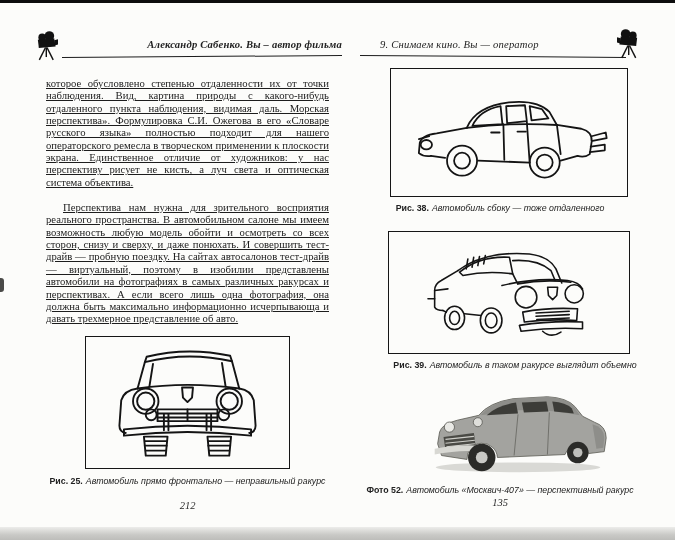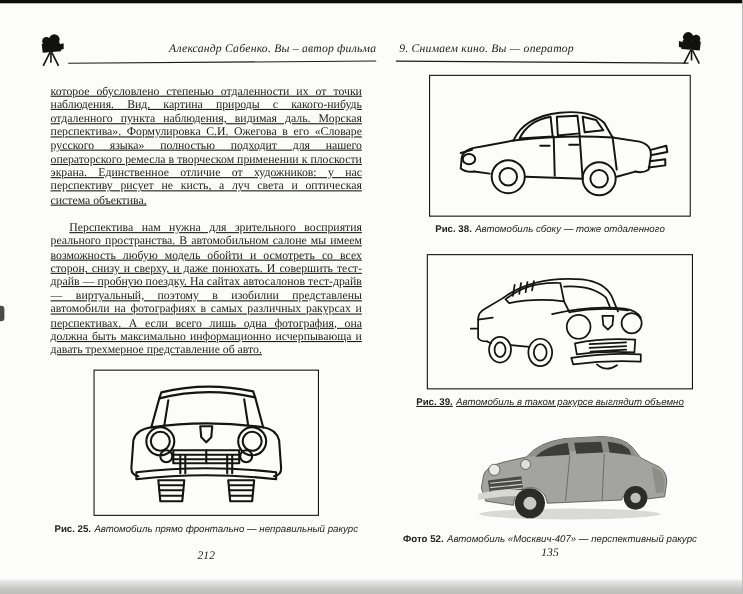--- a/index.html
+++ b/index.html
@@ -55,21 +55,21 @@
         <path d="M3,9 L20,7.5 L21.5,16 L4,17.5 Z"></path>
         <path d="M20,9.5 L24,8.5 L24,14 L20.5,15 Z"></path>
       </g>
       <g stroke="#111" stroke-width="1.5" fill="none">
         <path d="M11,17 L4.5,30"></path>
           <path d="M12.5,17 L19,30"></path>
           <path d="M11.8,17 L11.8,27"></path>
       </g>
     </svg>
 
-    <div class="hdr-text" style="left:70px; top:39px; width:272px; text-align:right;">Александр Сабенко. Вы – автор фильма</div>
+    <div class="hdr-text" style="left:70px; top:39px; width:272px; text-align:right;font-weight:bold;">Александр Сабенко. Вы – автор фильма</div>
     <div class="hdr-rule" style="left:62px; top:56px; width:280px; transform:rotate(-0.4deg);"></div>
 
     <div class="bodytext">
       <p>которое обусловлено степенью отдаленности их от точки наблюдения. Вид, картина природы с какого-нибудь отдаленного пункта наблюдения, видимая даль. Морская перспектива». Формулировка С.И. Ожегова в его «Словаре русского языка» полностью подходит для нашего операторского ремесла в творческом применении к плоскости экрана. Единственное отличие от художников: у нас перспективу рисует не кисть, а луч света и оптическая система объектива.</p>
       <p class="indent">Перспектива нам нужна для зрительного восприятия реального пространства. В автомобильном салоне мы имеем возможность любую модель обойти и осмотреть со всех сторон, снизу и сверху, и даже понюхать. И совершить тест-драйв — пробную поездку. На сайтах автосалонов тест-драйв — виртуальный, поэтому в изобилии представлены автомобили на фотографиях в самых различных ракурсах и перспективах. А если всего лишь одна фотография, она должна быть максимально информационно исчерпывающа и давать трехмерное представление об авто.</p>
     </div>
 
     <div class="fig-frame" style="left:85px; top:336px; width:203px; height:131px;">
       <svg width="185" height="118" viewBox="0 0 200 130">
         <g class="sk">
@@ -102,21 +102,21 @@
 
     <div class="caption" style="left:33px; top:476px; width:309px;">
       <span class="cap-label">Рис. 25.</span><span class="cap-text">Автомобиль прямо фронтально — неправильный ракурс</span>
     </div>
 
     <div class="pagenum" style="left:33px; top:500px; width:309px;">212</div>
   </div>
 
   <div>
 
-    <div class="hdr-text" style="left:363px; top:39px; width:270px; text-align:left;">9. Снимаем кино. Вы — оператор</div>
+    <div class="hdr-text" style="left:380px; top:39px; width:270px; text-align:left;">9. Снимаем кино. Вы — оператор</div>
     <div class="hdr-rule" style="left:360px; top:56px; width:266px; transform:rotate(0.4deg);"></div>
 
     <svg class="cam" style="left:617px; top:29px; transform:scaleX(-1);" viewBox="0 0 24 32">
       <g fill="#111">
         <circle cx="7.5" cy="6.5" r="4"></circle>
         <circle cx="15" cy="5" r="5"></circle>
         <path d="M3,9 L20,7.5 L21.5,16 L4,17.5 Z"></path>
         <path d="M20,9.5 L24,8.5 L24,14 L20.5,15 Z"></path>
       </g>
       <g stroke="#111" stroke-width="1.5" fill="none">
@@ -182,21 +182,21 @@
           <path d="M164,58 L176,58 L175,68 L170,73 L165,68 Z"></path>
           <path d="M134,88 Q165,82 200,84 L199,98 Q165,96 136,100 Z"></path>
           <path d="M150,89 L190,87 M150,93 L190,91 M151,97 L190,95"></path>
           <path d="M130,104 Q170,98 206,100 L206,108 Q170,106 132,111 Z"></path>
           <path d="M158,111 Q168,120 180,112"></path>
           <path d="M20,72 L28,72"></path>
         </g>
       </svg>
     </div>
 
-    <div class="caption" style="left:356px; top:360px; width:288px;text-decoration:underline;">
+    <div class="caption" style="left:371px; top:360px; width:288px;">
       <span class="cap-label">Рис. 39.</span><span class="cap-text">Автомобиль в таком ракурсе выглядит объемно</span>
     </div>
 
     <div class="photo" style="left:418px; top:383px;">
       <svg width="200" height="98" viewBox="0 0 200 100">
         <ellipse cx="100" cy="86" rx="84" ry="5" fill="#d9d9d5"></ellipse>
         <path fill="#a3a39f" stroke="#57574f" stroke-width="0.8" d="M18,62 L20,50 Q22,42 38,38 L60,33 Q70,20 95,16 L130,14 Q150,15 158,24 L166,34 L178,40 Q190,44 190,56 L188,70 L172,72 A13,13 0 0 0 148,73 L79,76 A15,15 0 0 0 48,78 L22,74 Z"></path>
         <path fill="#8e8e8a" d="M62,33 Q72,20 96,16 L130,14 Q149,15 157,24 L163,33 Q120,25 90,29 Z"></path>
         <path fill="#3c3c38" d="M68,33 Q78,23 98,20 L100,31 Z"></path>
         <path fill="#3c3c38" d="M104,20 L129,19 L131,29 L106,30 Z"></path>

